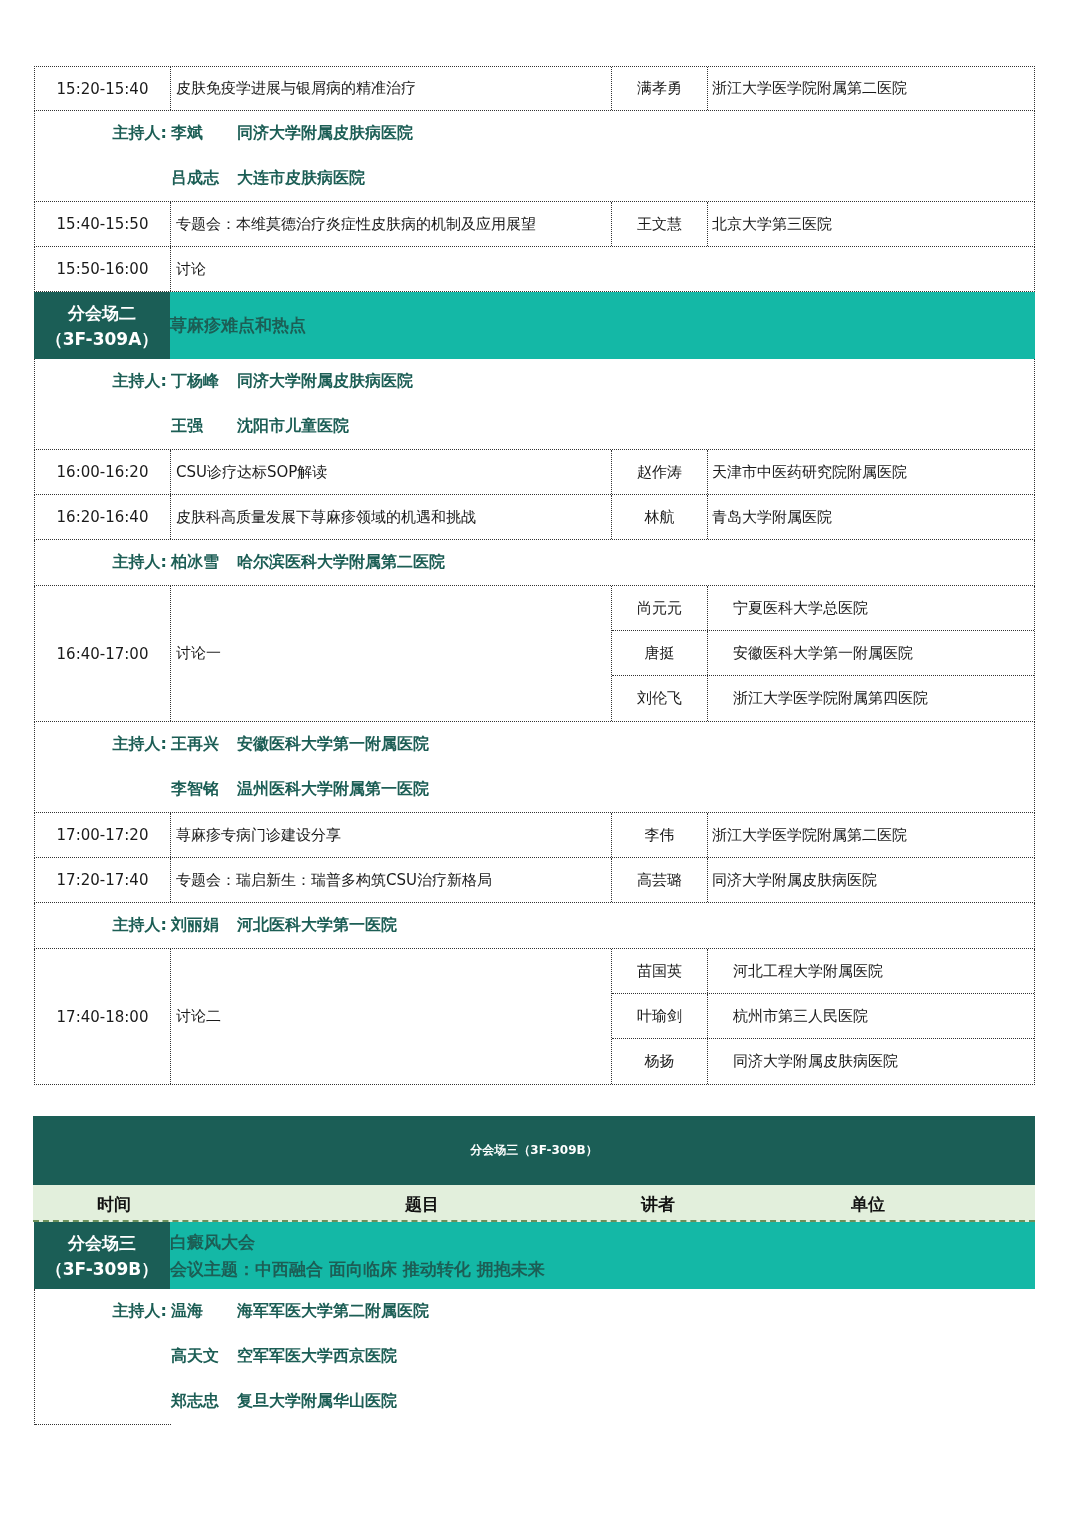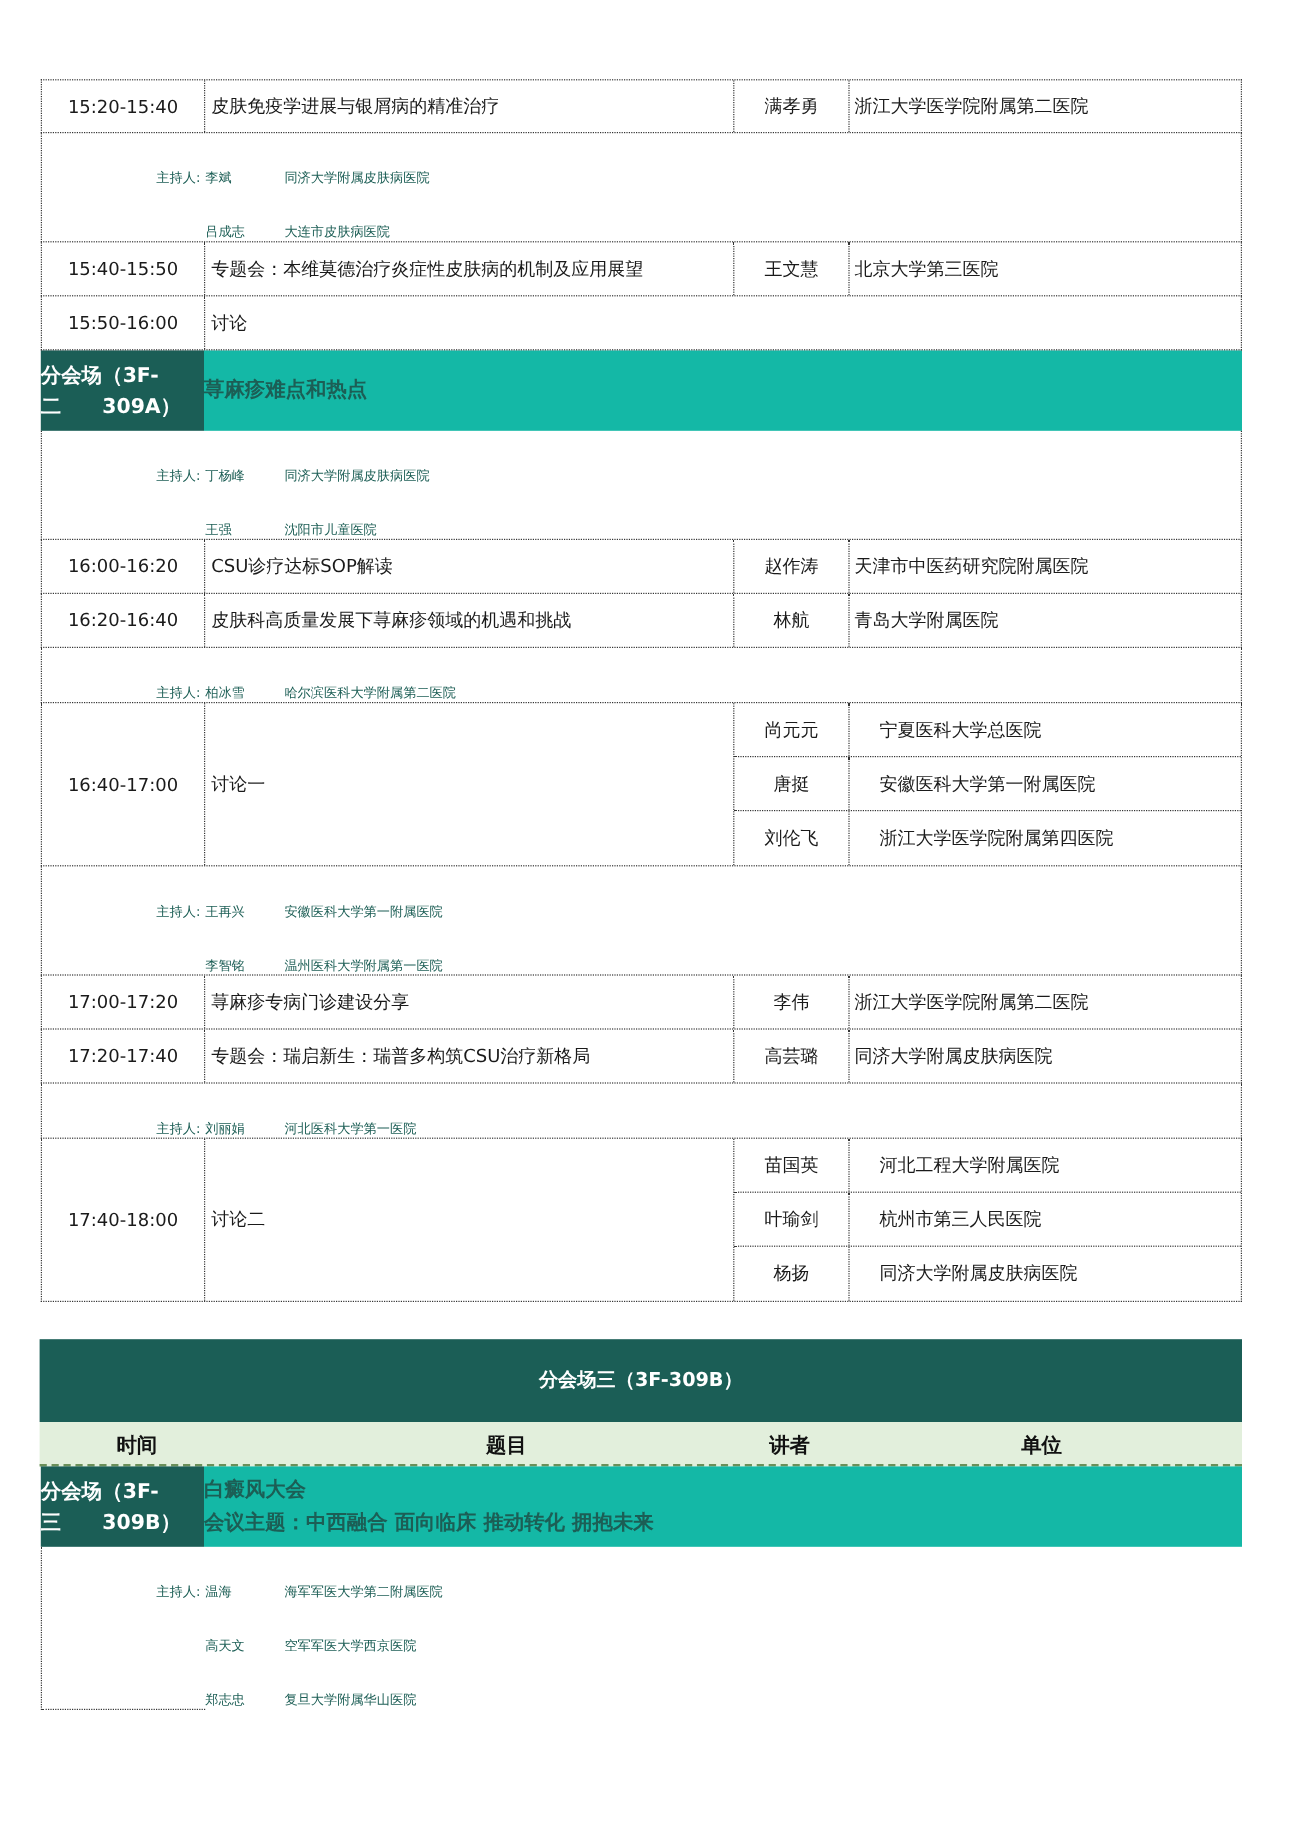--- a/index.html
+++ b/index.html
@@ -11,36 +11,36 @@
   .row.first { border-top: 1px dotted #333; }
   .cell { display: flex; align-items: center; font-size: 15px; border-right: 1px dotted #333; height: 100%; }
   .cell:last-child { border-right: none; }
   .c-time { width: 136px; justify-content: center; }
   .c-topic { width: 441px; padding-left: 5px; }
   .c-speaker { width: 96px; justify-content: center; }
   .c-unit { flex: 1; padding-left: 4px; }
   .row.std { height: 45px; border-left: 1px dotted #333; border-right: 1px dotted #333; justify-content: center; }
 
   .host-block { border-left: 1px dotted #333; border-right: 1px dotted #333; padding: 0; }
-  .host-line { height: 45px; display: flex; align-items: flex-end; font-weight: normal; color: #1c5e55; font-size: 11px; }
+  .host-line { height: 45px; display: flex; align-items: center; font-weight: bold; color: #1c5e55; font-size: 16px; }
   .host-label { width: 136px; text-align: right; padding-right: 4px; }
   .host-name { width: 66px; }
   .host-unit { }
 
   .multi { display: flex; border-left: 1px dotted #333; border-right: 1px dotted #333; border-bottom: 1px dotted #333; }
   .multi .c-time, .multi .c-topic { height: auto; }
   .multi .sub { flex: 1; display: flex; flex-direction: column; }
   .multi .subrow { height: 45px; display: flex; border-bottom: 1px dotted #333; gap: 21px; }
   .multi .subrow:last-child { border-bottom: none; }
 
   .session-head { display: flex; height: 67px; }
-  .session-tag { width: 136px; background: #1b5e56; color: #fff; font-weight: bold; font-size: 17px; display: flex; flex-direction: row; align-items: center; justify-content: center; line-height: 26px; }
+  .session-tag { width: 136px; background: #1b5e56; color: #fff; font-weight: bold; font-size: 17px; display: flex; flex-direction: column; align-items: center; justify-content: center; line-height: 26px; }
   .session-theme { flex: 1; background: #14b8a6; color: #1c5e55; font-weight: bold; font-size: 17px; display: flex; flex-direction: column; align-items: flex-start; justify-content: center; line-height: 27px; }
 
-  .s3-banner { position: absolute; left: 33px; top: 1116px; width: 1002px; height: 69px; background: #1b5e56; color: #fff; font-weight: bold; font-size: 16px; display: flex; align-items: center; justify-content: center; }
+  .s3-banner { position: absolute; left: 33px; top: 1116px; width: 1002px; height: 69px; background: #1b5e56; color: #fff; font-weight: bold; font-size: 12px; display: flex; align-items: center; justify-content: center; }
   .s3-cols { position: absolute; left: 33px; top: 1185px; width: 1002px; height: 37px; background: #e2efdc; border-bottom: 2px dashed #6b8f5a; font-weight: bold; font-size: 17px; color: #111; }
   .s3-cols span { position: absolute; top: 8px; }
 </style>
 </head>
 <body>
 
 <div class="tbl" style="top:66px;">
 
   <div class="row std first">
     <div class="cell c-time">15:20-15:40</div>

